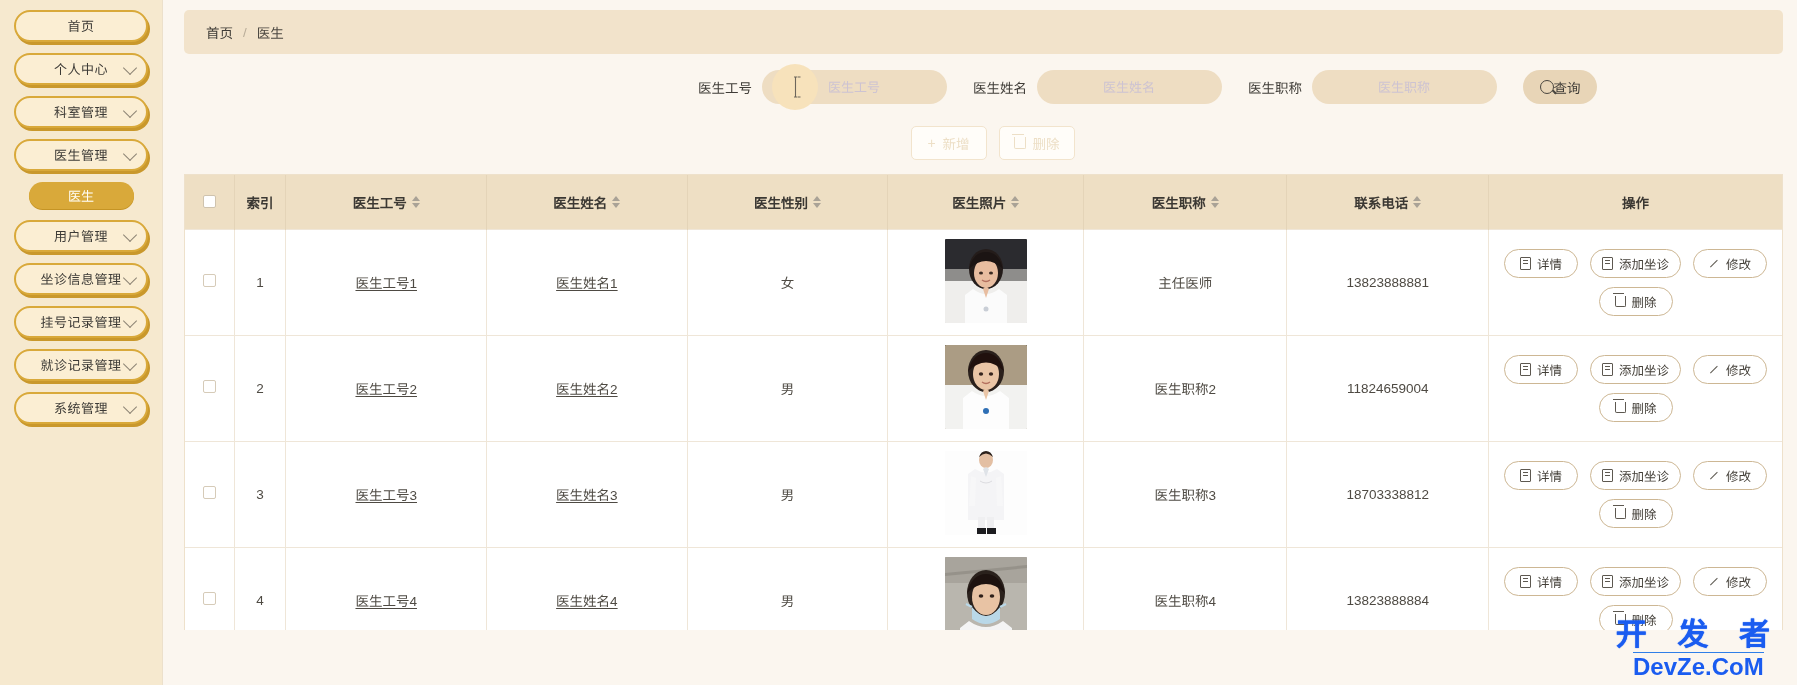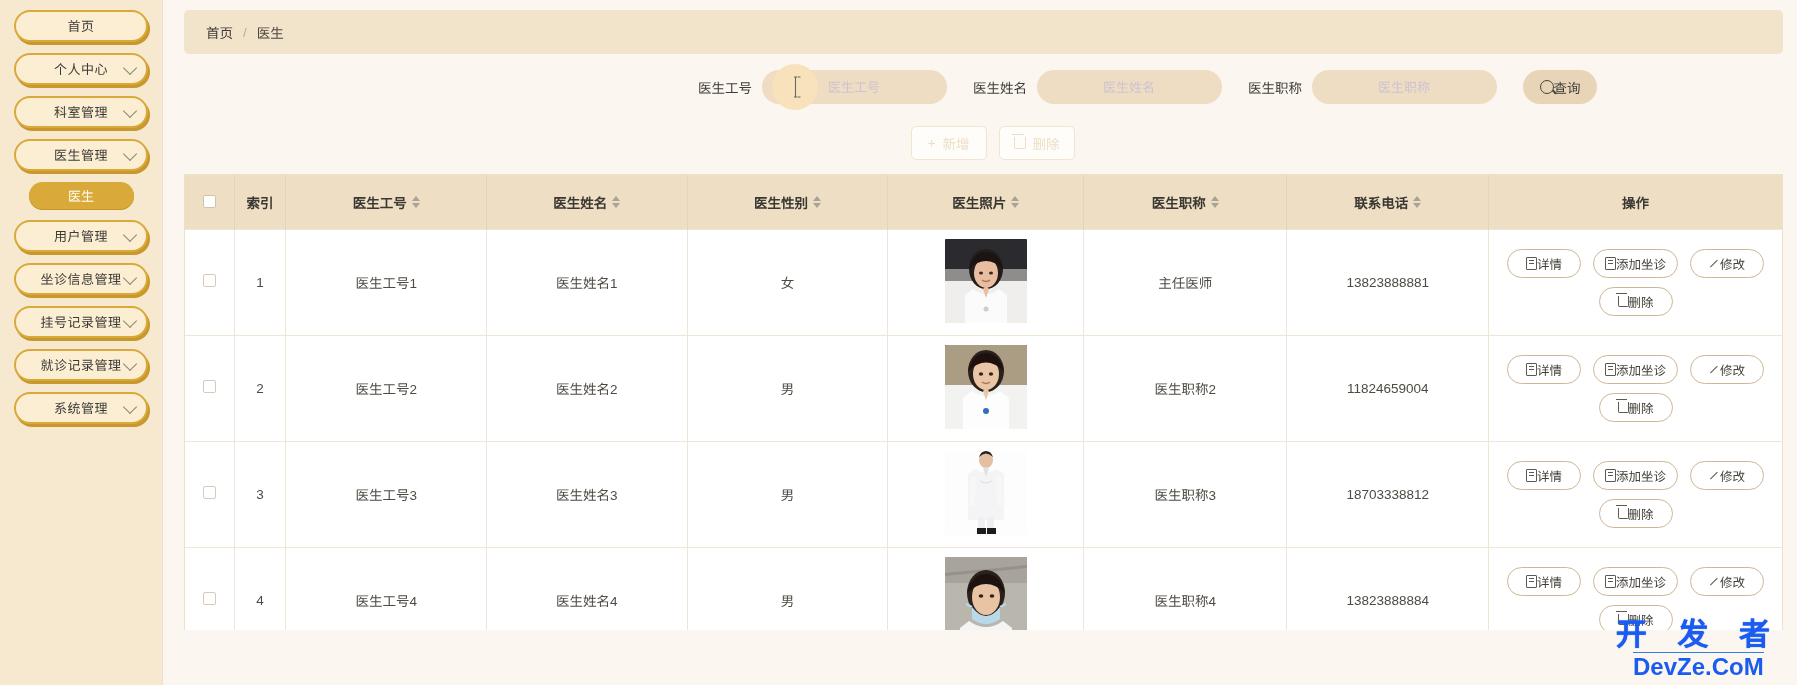--- a/index.html
+++ b/index.html
@@ -299,20 +299,21 @@
     text-align: center;
     vertical-align: middle;
     height: 106px;
     box-sizing: border-box;
     padding: 6px 4px;
   }
   table.dt tbody td:last-child { border-right: none; }
 
   .cell-link {
     color: #4e4a43;
+    text-decoration: underline;
     text-underline-offset: 2px;
     cursor: pointer;
   }
   .cb {
     width: 13px; height: 13px;
     border: 1px solid #d6cbb8;
     border-radius: 2px;
     background: #fff;
     display: inline-block;
     cursor: pointer;
@@ -341,20 +342,21 @@
     min-width: 74px;
     height: 29px;
     border-radius: 15px;
     border: 1.6px solid #cdb794;
     background: #fff;
     color: #433f38;
     font-size: 12.5px;
     display: inline-flex;
     align-items: center;
     justify-content: center;
+    gap: 6px;
     padding: 0 11px;
     cursor: pointer;
     white-space: nowrap;
     font-family: "Liberation Sans", sans-serif;
   }
   .ic-doc {
     width: 9px; height: 11px;
     border: 1.3px solid #5d5850;
     border-radius: 1px;
     display: inline-block;

